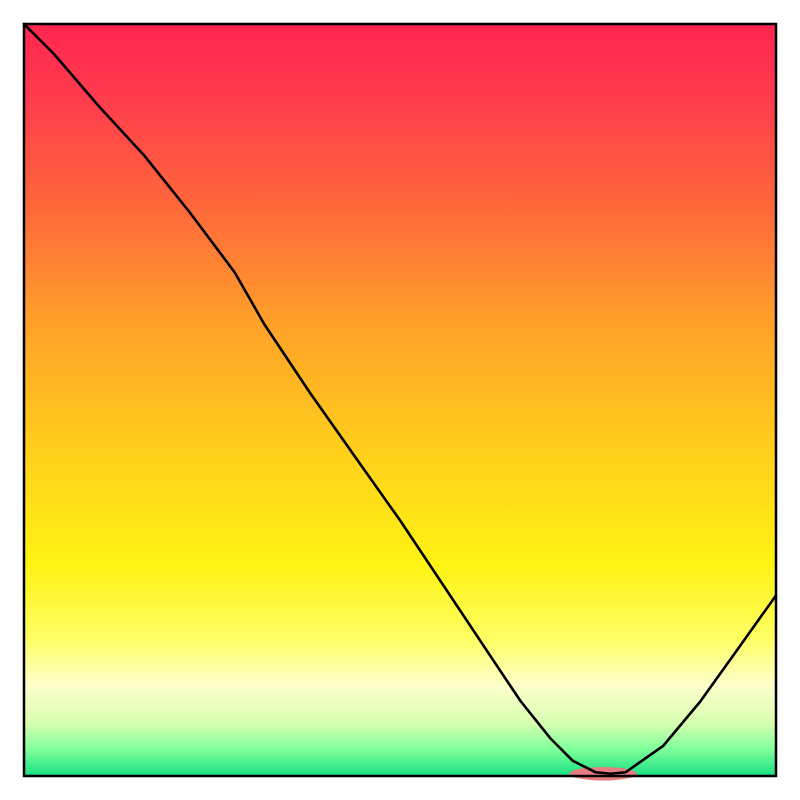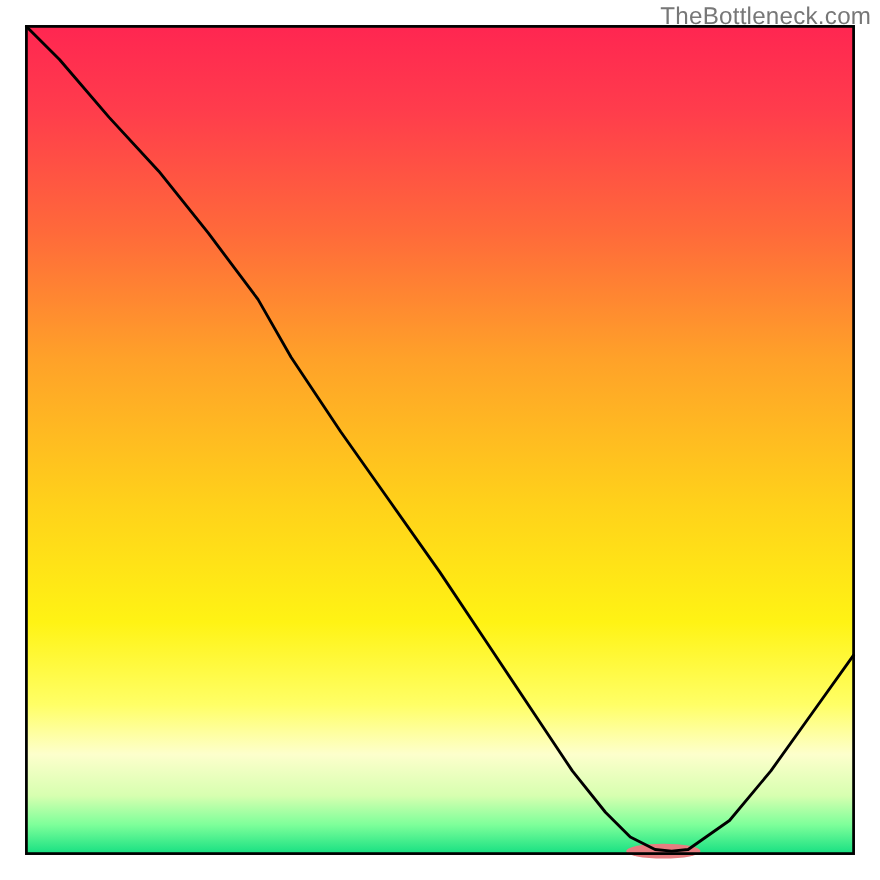--- a/index.html
+++ b/index.html
@@ -26,21 +26,20 @@
     letter-spacing: 0.2px;
   }
   svg {
     display: block;
   }
 </style>
 </head>
 <body>
 
 <div class="stage">
-  <div class="watermark">TheBottleneck.com</div>
   <svg id="chart-svg" width="800" height="800" viewBox="0 0 800 800">
     <defs>
       <linearGradient id="bg-grad" x1="0" y1="0" x2="0" y2="1">
           <stop offset="0.00%" stop-color="#ff2651"></stop>
           <stop offset="10.00%" stop-color="#ff3c4c"></stop>
           <stop offset="25.00%" stop-color="#ff6a3a"></stop>
           <stop offset="40.00%" stop-color="#ffa129"></stop>
           <stop offset="58.00%" stop-color="#ffd21a"></stop>
           <stop offset="72.00%" stop-color="#fff314"></stop>
           <stop offset="82.00%" stop-color="#ffff66"></stop>

